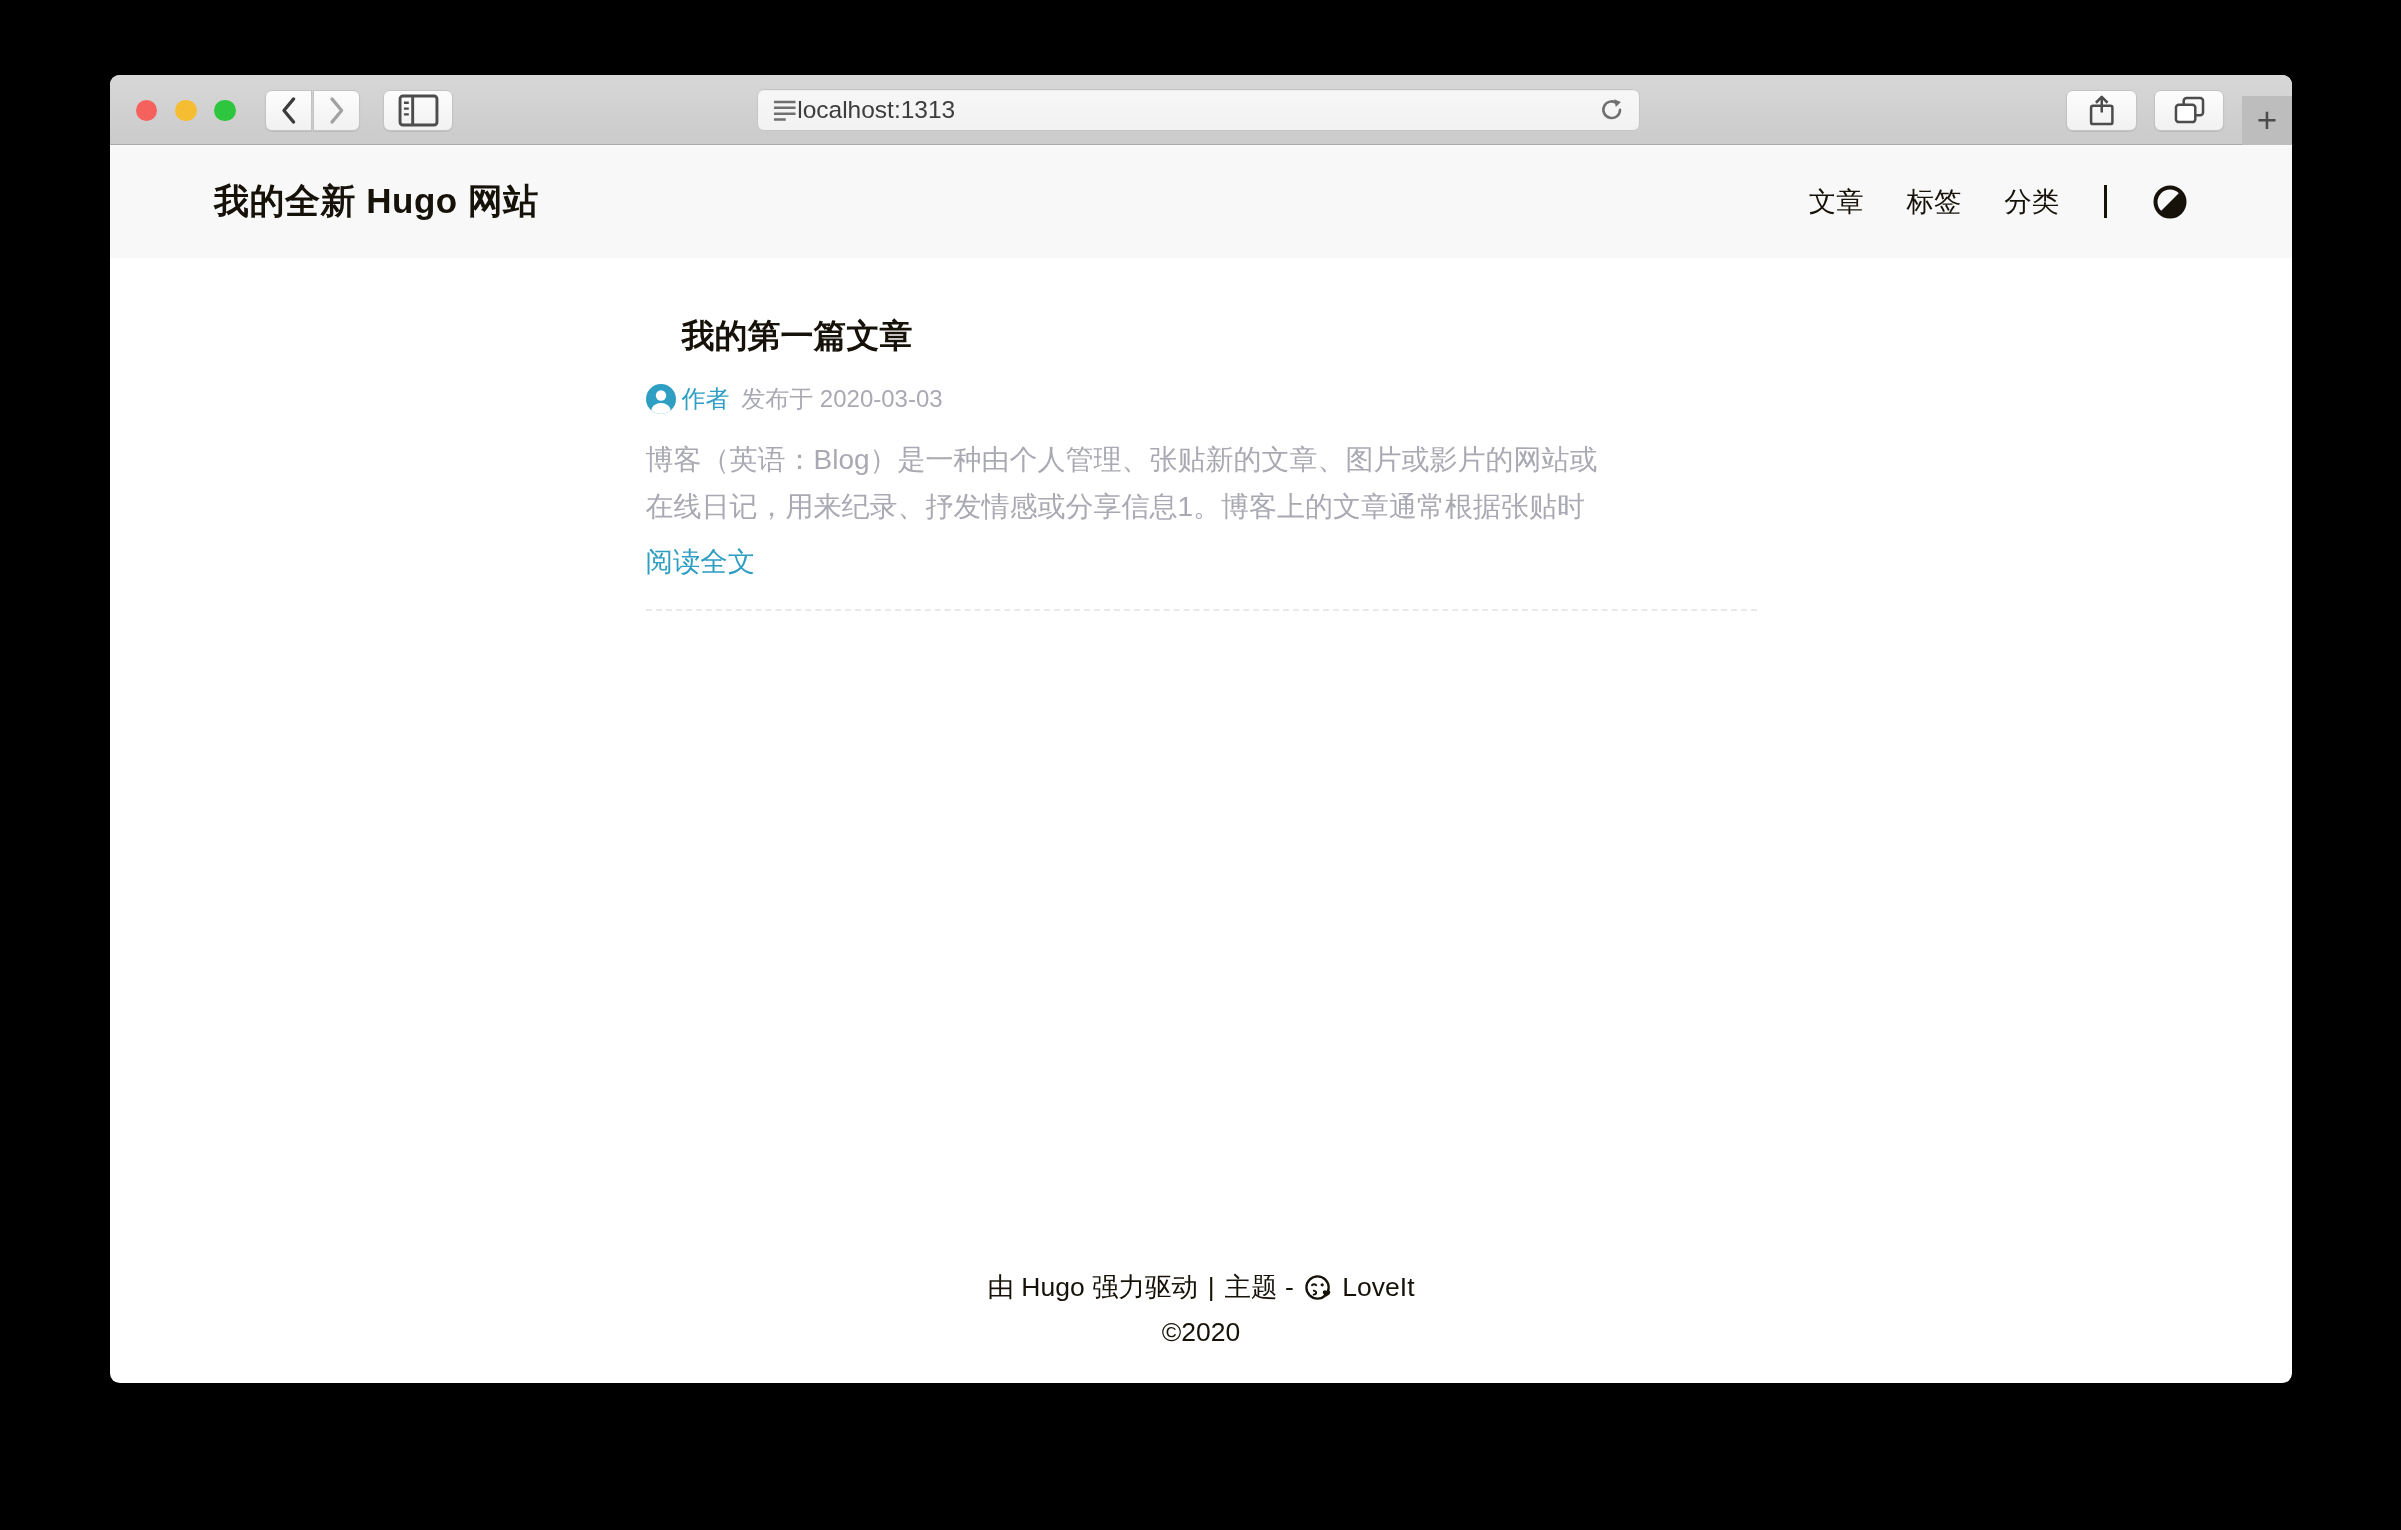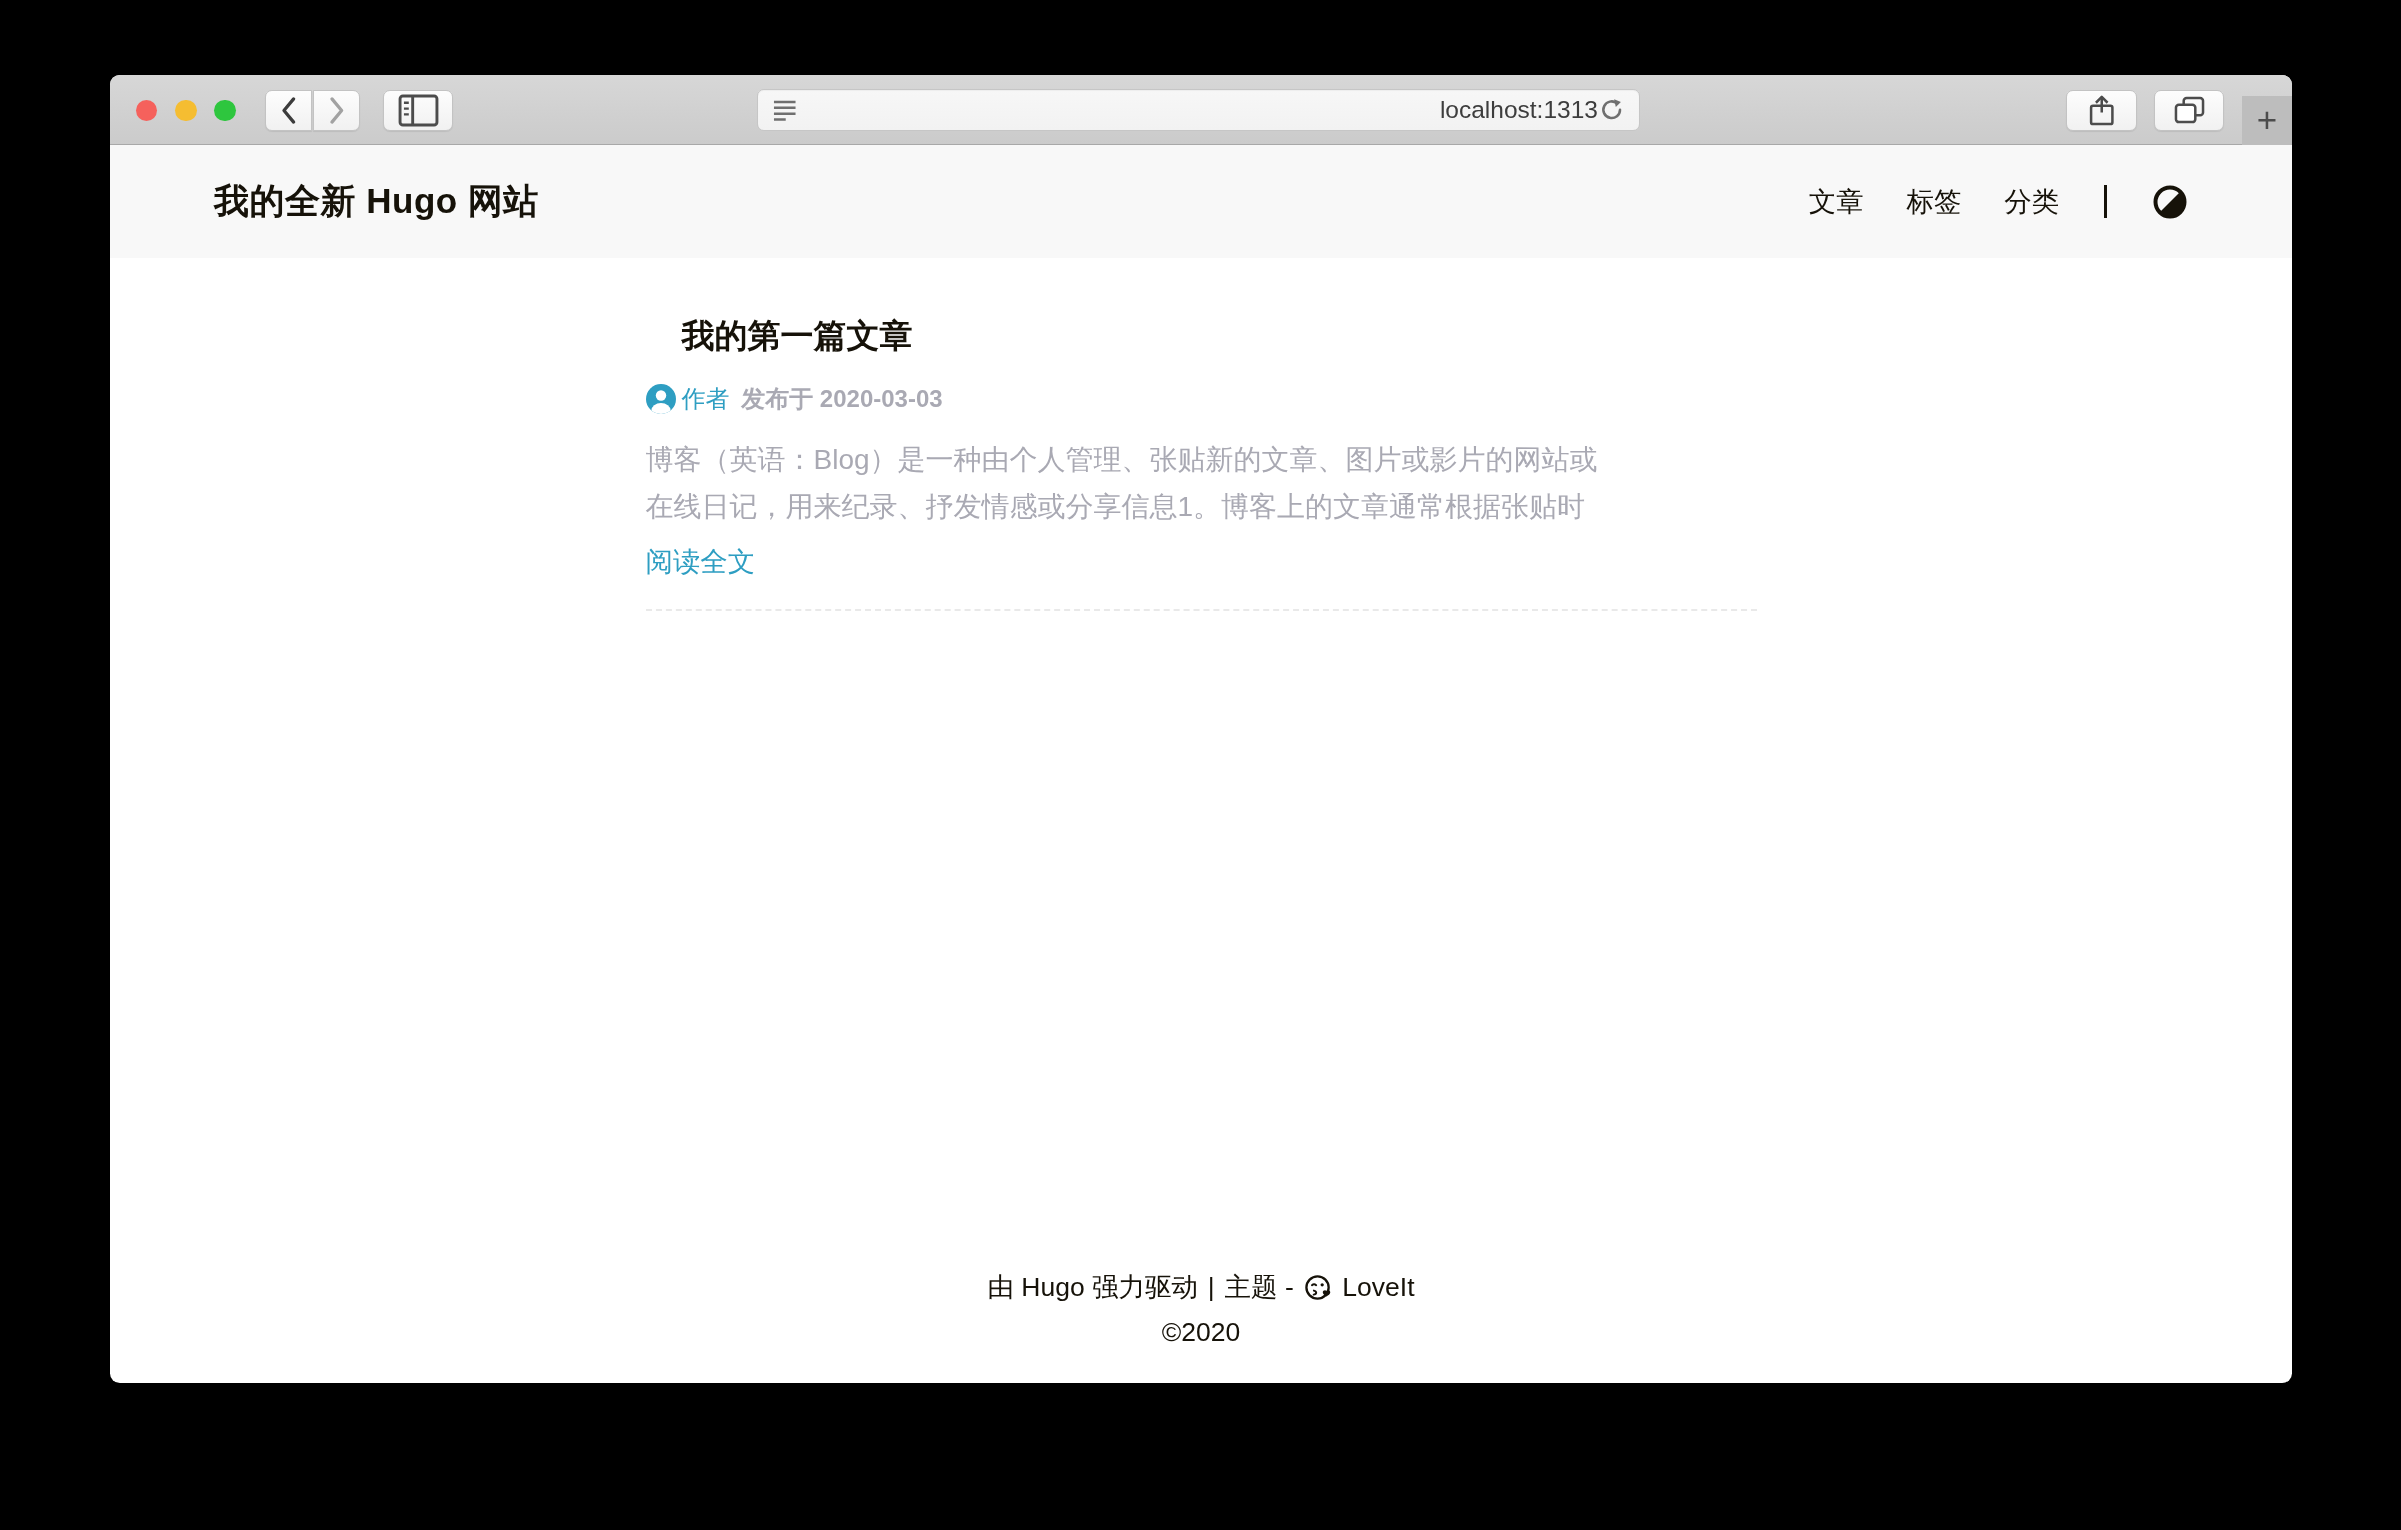--- a/index.html
+++ b/index.html
@@ -27,42 +27,42 @@
   .btn-back    { left:155px; width:47px; border-top-right-radius:0; border-bottom-right-radius:0; }
   .btn-forward { left:203px; width:47px; border-top-left-radius:0; border-bottom-left-radius:0; }
   .btn-sidebar { left:273px; width:70px; }
   .btn-share   { left:1956px; width:71px; }
   .btn-tabs    { left:2044px; width:70px; }
 
   .url-field { position:absolute; left:647px; top:13.7px; width:883px; height:42px;
                background:linear-gradient(#f7f7f7,#f2f2f2); border:1px solid #c6c6c6;
                border-radius:6.9px; display:flex; align-items:center;
                padding:0 13.7px; box-shadow:inset 0 1px 1px rgba(0,0,0,.04); }
-  .url-text { flex:1; text-align:right; font-size:24.5px; color:#3d3d3d; }
+  .url-text { flex:1; text-align:left; font-size:24.5px; color:#3d3d3d; }
 
   .newtab-strip { position:absolute; right:0; top:20.6px; width:50px; height:49px;
                   background:#bdbdbd; display:flex; align-items:center; justify-content:center;
                   font-size:35px; font-weight:300; color:#4c4c4c; }
 
   
   .site-header { height:113px; flex:0 0 113px; background:#f8f8f8;
                  display:flex; align-items:center; justify-content:space-between;
                  padding:5px 104px; }
   .site-title { font-size:35px; font-weight:bold; color:#161209; letter-spacing:0.5px; }
   .site-nav { display:flex; align-items:center; gap:43px; }
   .nav-item { font-size:27.4px; color:#161209; cursor:pointer; }
   .nav-sep  { width:2.9px; height:33px; background:#161209; margin:0 2px; }
 
   
   .main { flex:1 1 auto; background:#fff; }
   .article { width:1111px; margin:0 auto; padding-top:29px; }
   .article-title { font-size:33px; line-height:43px; font-weight:bold; color:#161209; margin-top:27.4px;margin-left:36px; }
   .article-meta { display:flex; align-items:center; margin-top:25.5px; font-size:24px; }
   .meta-author { color:var(--accent); font-weight:500; margin-left:5.9px; }
-  .meta-date { color:#a9a9b3; margin-left:11.8px;font-weight:bold; }
+  .meta-date { color:#a9a9b3; margin-left:11.8px; }
   .summary { margin-top:21px; font-size:28px; line-height:47px; color:#a9a9b3; }
   .read-more { margin-top:13.7px; font-size:27.4px; color:var(--accent); cursor:pointer; display:inline-block; }
   .post-divider { margin-top:29px; border-top:2px dashed #e9e9e9; }
 
   
   .site-footer { flex:0 0 auto; padding-bottom:28px; text-align:center;
                  font-size:26.5px; color:#161209; }
   .footer-line { display:flex; align-items:center; justify-content:center; gap:9.8px; line-height:45px; }
   .icon-inline { display:inline-flex; align-items:center; }
 

